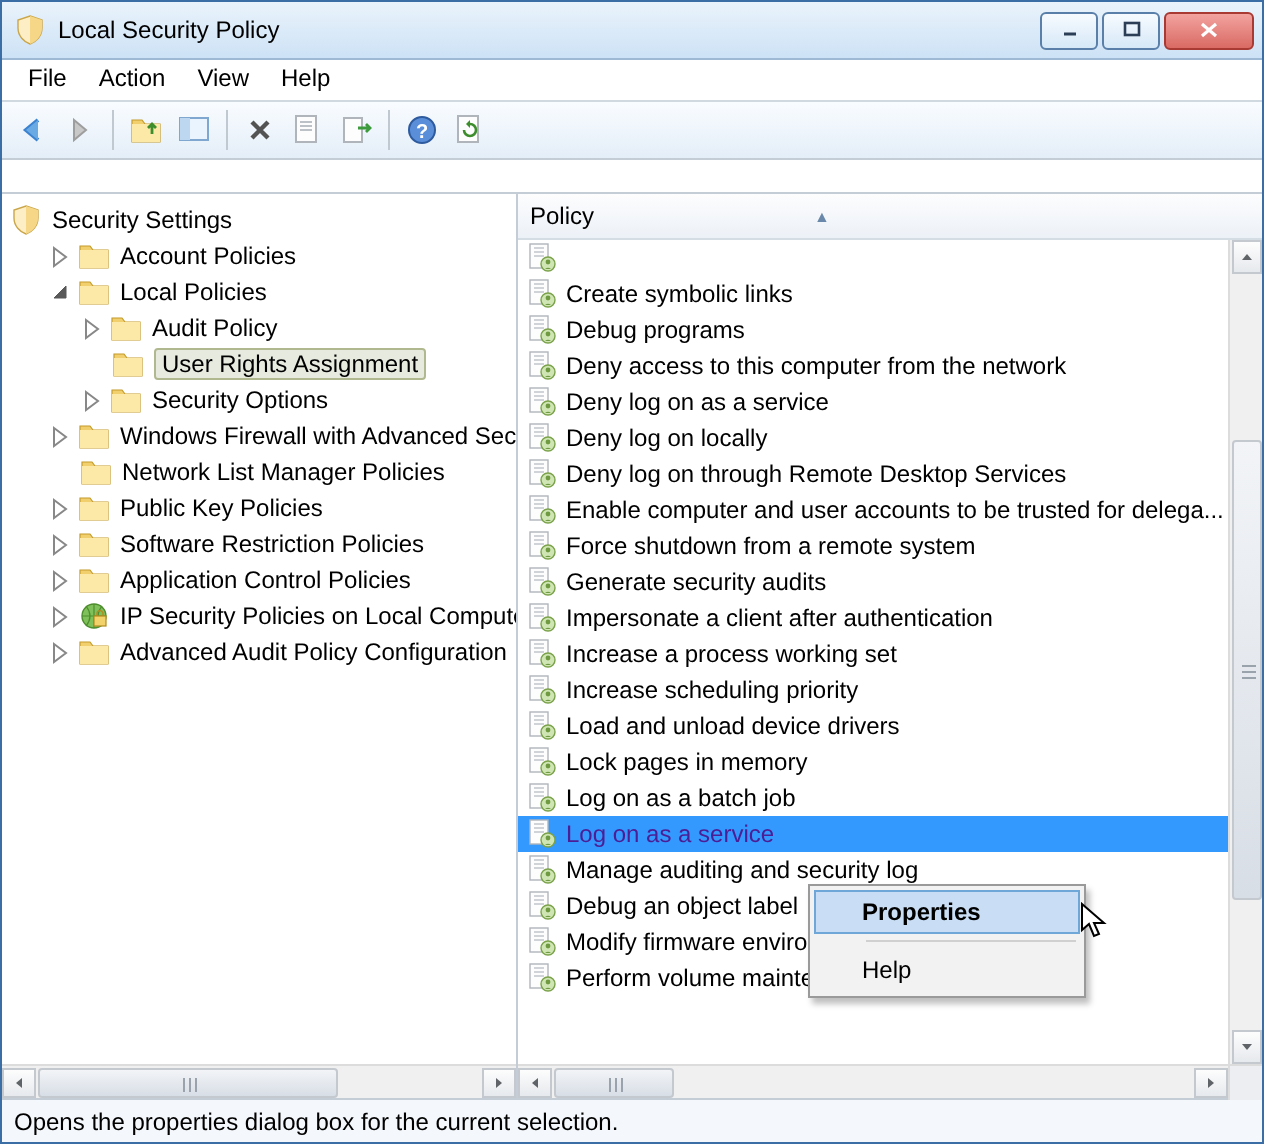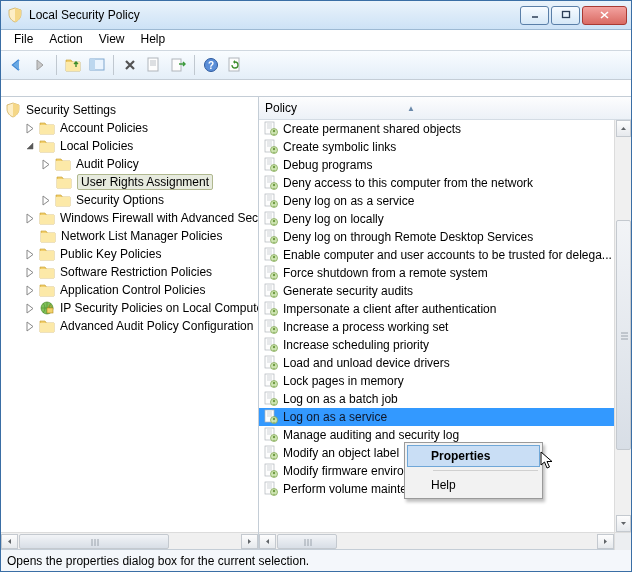--- a/index.html
+++ b/index.html
@@ -37,21 +37,21 @@
   .node-icon { width: 16px; height: 16px; margin-right: 3px; flex-shrink: 0; }
   .node-label.selected { background: #e7ebdf; border: 1px solid #b0b88f; padding: 0 3px; border-radius: 2px; }
   .list-wrap { flex: 1; overflow: hidden; position: relative; }
 
   .list-header { height: 23px; background: linear-gradient(#fdfdfe,#ecf1f7); border-bottom: 1px solid #d4dce4; display: flex; align-items: center; padding: 0 6px; font-size: 12px; gap: 110px; }
   .list-header .col { display: flex; align-items: center; gap: 6px; }
   .list-header .sort { font-size: 8px; color: #6a89aa; }
 
   .list-body { overflow: hidden; }
   .list-row { display: flex; align-items: center; height: 18px; padding: 0 4px; gap: 4px; white-space: nowrap; }
-  .list-row.selected { background: #3399ff; color: #0f172a; }
+  .list-row.selected { background: #3399ff; color: #4c1d95; }
   .list-row .li-icon { width: 16px; height: 16px; flex-shrink: 0; }
 
   
   .hscroll { height: 17px; background: #f0f0f0; border-top: 1px solid #dcdcdc; position: relative; }
   .hscroll .sbtn { position: absolute; width: 17px; height: 15px; top: 1px; background: linear-gradient(#fdfdfd,#e6e9ed); border: 1px solid #c4c9cf; display:flex; align-items:center; justify-content:center; }
   .hscroll .sbtn.left { left: 0; }
   .hscroll .sbtn.right { right: 0; }
   .hscroll .thumb { position: absolute; top: 1px; height: 15px; background: linear-gradient(#f2f4f7,#d8dee6); border: 1px solid #c4c9cf; border-radius: 2px; }
 
   
@@ -370,21 +370,20 @@
           <span class="col">
               <span>Policy</span>
             </span>
           <span class="sort">▲</span>
         </div>
         <div class="list-body" id="list-body">
             <div class="list-row">
               <span class="li-icon"><svg width="16" height="16" viewBox="0 0 16 16">
                   <use href="#policy-icon"></use>
                 </svg></span>
-              <span>Create permanent shared objects</span>
             </div>
             <div class="list-row">
               <span class="li-icon"><svg width="16" height="16" viewBox="0 0 16 16">
                   <use href="#policy-icon"></use>
                 </svg></span>
               <span>Create symbolic links</span>
             </div>
             <div class="list-row">
               <span class="li-icon"><svg width="16" height="16" viewBox="0 0 16 16">
                   <use href="#policy-icon"></use>
@@ -478,21 +477,21 @@
             <div class="list-row">
               <span class="li-icon"><svg width="16" height="16" viewBox="0 0 16 16">
                   <use href="#policy-icon"></use>
                 </svg></span>
               <span>Manage auditing and security log</span>
             </div>
             <div class="list-row">
               <span class="li-icon"><svg width="16" height="16" viewBox="0 0 16 16">
                   <use href="#policy-icon"></use>
                 </svg></span>
-              <span>Modify an object label</span>
+              <span>Debug an object label</span>
             </div>
             <div class="list-row">
               <span class="li-icon"><svg width="16" height="16" viewBox="0 0 16 16">
                   <use href="#policy-icon"></use>
                 </svg></span>
               <span>Modify firmware environment values</span>
             </div>
             <div class="list-row">
               <span class="li-icon"><svg width="16" height="16" viewBox="0 0 16 16">
                   <use href="#policy-icon"></use>

